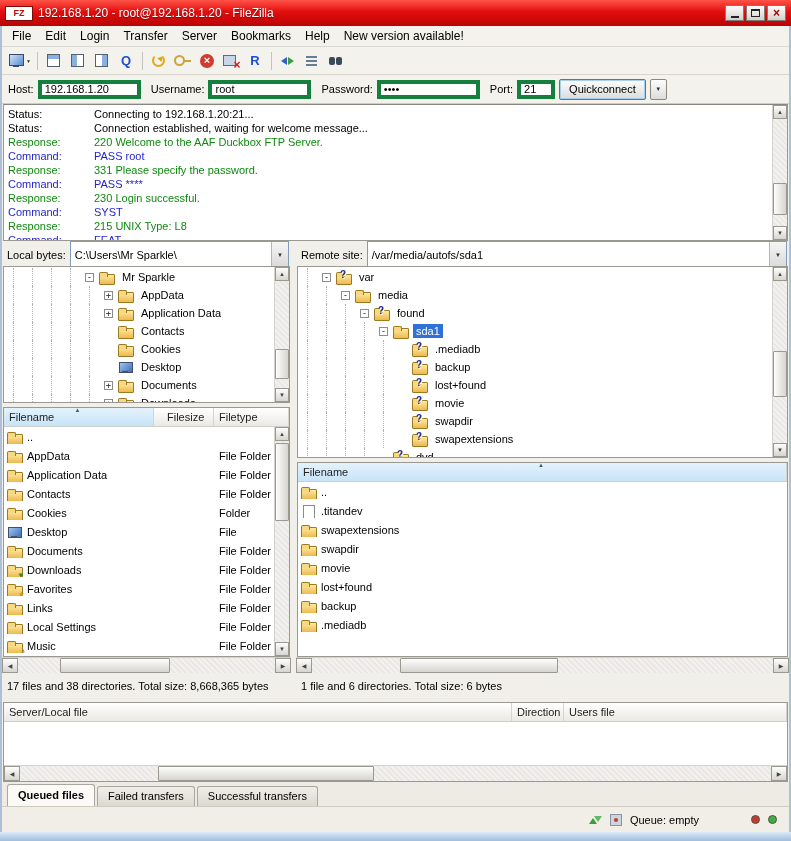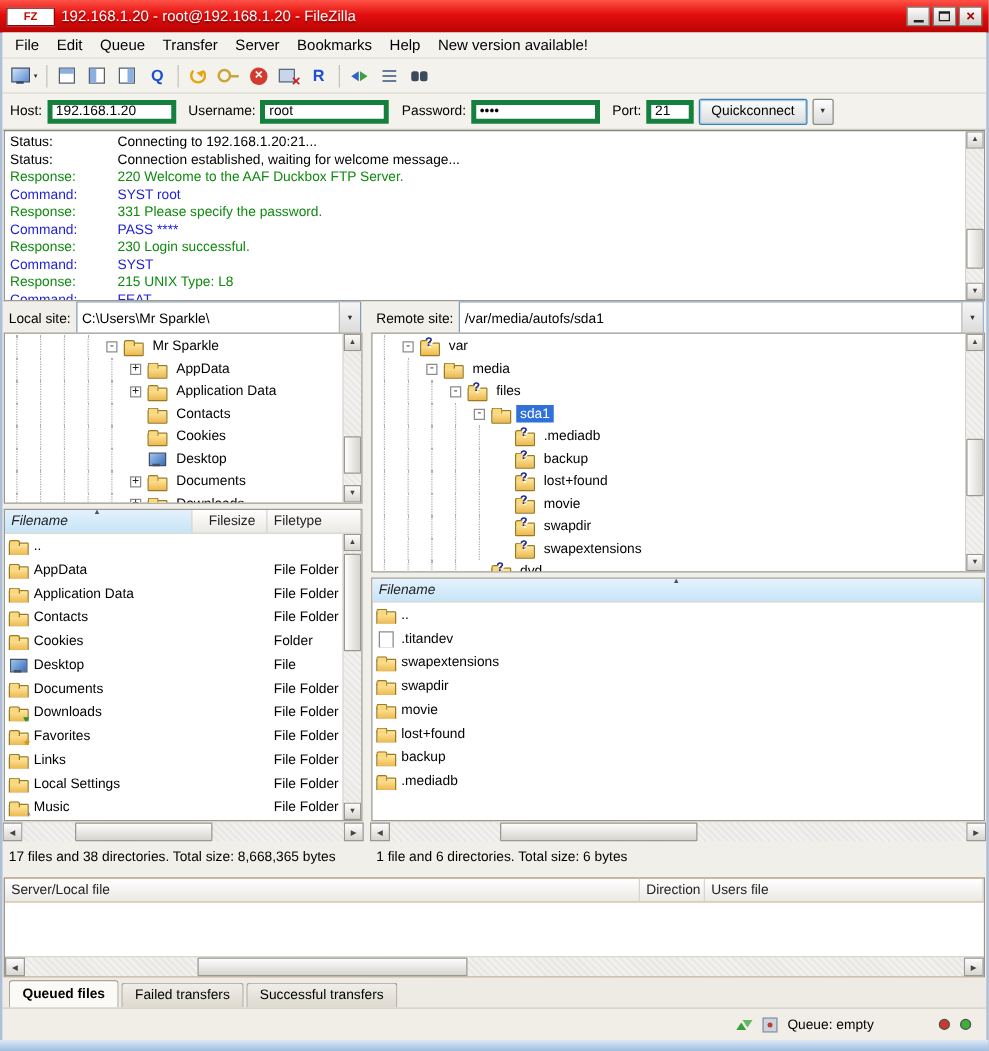--- a/index.html
+++ b/index.html
@@ -1,21 +1,21 @@
 <!DOCTYPE html>
 <html><head>
 <meta charset="utf-8">
 <style>
 *{margin:0;padding:0;box-sizing:border-box;}
 html,body{width:791px;height:841px;overflow:hidden;}
 body{font-family:"Liberation Sans",sans-serif;font-size:11px;color:#000;background:#aebfd8;}
 .window{width:791px;height:841px;display:flex;flex-direction:column;background:#aebfd8;}
 
 .titlebar{height:26px;flex:0 0 26px;background:linear-gradient(#ff5347,#e30e0e 45%,#b90404);display:flex;align-items:center;padding:0 5px;color:#fff;}
-.app-icon{width:39px;height:15px;background:#fff;color:#c40808;font-weight:bold;font-size:9px;display:flex;align-items:center;justify-content:center;border:1px solid #7d0a0a;margin-right:5px;}
+.app-icon{width:28px;height:15px;background:#fff;color:#c40808;font-weight:bold;font-size:9px;display:flex;align-items:center;justify-content:center;border:1px solid #7d0a0a;margin-right:5px;}
 .title{font-size:12px;text-shadow:0 1px 1px #7d0a0a;flex:1;white-space:nowrap;overflow:hidden;}
 .winbtns{display:flex;gap:2px;}
 .wbtn{width:19px;height:16px;background:linear-gradient(#fdfdfd,#d2d0cb);border:1px solid #7e7c76;display:flex;align-items:center;justify-content:center;}
 .g-min{width:8px;height:2px;background:#222;margin-top:8px;}
 .g-max{width:9px;height:8px;border:1px solid #222;border-top:2px solid #222;}
 .g-close{font-size:12px;font-weight:bold;color:#a00;line-height:1;}
 
 .chrome{flex:1;margin:0 2px;background:#f1efe9;display:flex;flex-direction:column;overflow:hidden;}
 .menubar{height:21px;flex:0 0 21px;display:flex;align-items:center;padding-left:3px;background:#f4f2ec;border-bottom:1px solid #dcd9d0;font-size:12px;}
 .menu-item{padding:2px 7px;cursor:default;}
@@ -98,21 +98,21 @@
 .fic .badge{position:absolute;right:-2px;bottom:-3px;z-index:2;font-size:8px;line-height:1;}
 .fic.desktop::before{content:"";position:absolute;left:1px;top:2px;width:12px;height:9px;border:1px solid #44506a;background:linear-gradient(135deg,#9fc4ef,#3c6fb8);}
 .fic.desktop::after{content:"";position:absolute;left:4px;top:11px;width:6px;height:2px;background:#44506a;}
 .fic.file::before{content:"";position:absolute;left:2px;top:1px;width:10px;height:12px;background:#fff;border:1px solid #8a8a8a;}
 
 .listwrap{display:flex;flex-direction:column;margin:0 1px;border:1px solid #9a9890;background:#fff;overflow:hidden;}
 #llistwrap{height:250px;flex:0 0 250px;}
 #rlistwrap{height:195px;flex:0 0 195px;}
 .lhead{display:flex;height:19px;flex:0 0 19px;background:linear-gradient(#ffffff,#ebe9e4);border-bottom:1px solid #d0cec8;position:relative;}
 .hcell{position:relative;padding:3px 5px 0;border-right:1px solid #d6d4ce;color:#222;white-space:nowrap;overflow:hidden;}
-.hcell.sorted{background:linear-gradient(#e4f2fc,#c7e4f8);font-style:italic;}
+.hcell.sorted{background:linear-gradient(#e4f2fc,#c7e4f8);}
 .hcell .sort{position:absolute;top:-1px;left:50%;margin-left:-4px;font-size:6px;color:#456;}
 .list-body{flex:1;position:relative;overflow:hidden;}
 .list-rows{position:absolute;inset:0 16px 0 0;overflow:hidden;}
 .list-rows.noscroll{inset:0;}
 .lrow{display:flex;height:19px;align-items:center;white-space:nowrap;}
 .cell-name{width:150px;flex:0 0 150px;display:flex;align-items:center;padding-left:3px;overflow:hidden;}
 .cell-name.wide{flex:1;width:auto;}
 .cell-size{width:60px;flex:0 0 60px;text-align:right;padding-right:6px;}
 .cell-type{flex:1;padding-left:5px;overflow:hidden;}
 .pane-status{height:26px;flex:0 0 26px;padding:7px 5px 0;white-space:nowrap;overflow:hidden;}
@@ -152,21 +152,21 @@
       <span class="wbtn">
           <span class="g-close">×</span>
         </span>
     </span>
   </div>
 
   <div class="chrome">
     <div class="menubar" id="menubar">
         <span class="menu-item">File</span>
         <span class="menu-item">Edit</span>
-        <span class="menu-item">Queue</span>
+        <span class="menu-item">Login</span>
         <span class="menu-item">Transfer</span>
         <span class="menu-item">Server</span>
         <span class="menu-item">Bookmarks</span>
         <span class="menu-item">Help</span>
         <span class="menu-item">New version available!</span>
       </div>
     <div class="toolbar" id="toolbar">
         <div class="tb-btn">
           <span class="tbico monitor"></span>
           <span class="tb-caret">▼</span>
@@ -234,21 +234,21 @@
           <div class="logline status">
             <span class="llbl">Status:</span>
             <span>Connection established, waiting for welcome message...</span>
           </div>
           <div class="logline response">
             <span class="llbl">Response:</span>
             <span>220 Welcome to the AAF Duckbox FTP Server.</span>
           </div>
           <div class="logline command">
             <span class="llbl">Command:</span>
-            <span>SYST root</span>
+            <span>PASS root</span>
           </div>
           <div class="logline response">
             <span class="llbl">Response:</span>
             <span>331 Please specify the password.</span>
           </div>
           <div class="logline command">
             <span class="llbl">Command:</span>
             <span>PASS ****</span>
           </div>
           <div class="logline response">
@@ -276,21 +276,21 @@
           <div class="sbtn">▼</div>
         </div>
       </div>
 
     <div class="split-h"></div>
 
     <div class="columns">
 
       <div class="col" style="width:289px;flex:0 0 289px">
         <div class="sitebar">
-          <span class="lbl">Local site:</span>
+          <span class="lbl">Local bytes:</span>
           <div class="combo">
             <span class="val">C:\Users\Mr Sparkle\</span>
             <span class="drop">▼</span>
           </div>
         </div>
         <div class="tree-panel" id="ltree">
           <div class="tree-body" id="ltree-body">
               <div class="trow">
                 <span class="guide"></span>
                 <span class="guide"></span>
@@ -554,21 +554,21 @@
               <div class="trow">
                 <span class="guide"></span>
                 <span class="guide"></span>
                 <span class="guide"></span>
                 <span class="ecell">
                   <span class="ebox">-</span>
                 </span>
                 <span class="fic folder-q">
                   <span class="q">?</span>
                 </span>
-                <span class="tlabel">files</span>
+                <span class="tlabel">found</span>
               </div>
               <div class="trow">
                 <span class="guide"></span>
                 <span class="guide"></span>
                 <span class="guide"></span>
                 <span class="guide"></span>
                 <span class="ecell">
                   <span class="ebox">-</span>
                 </span>
                 <span class="fic folder"></span>

